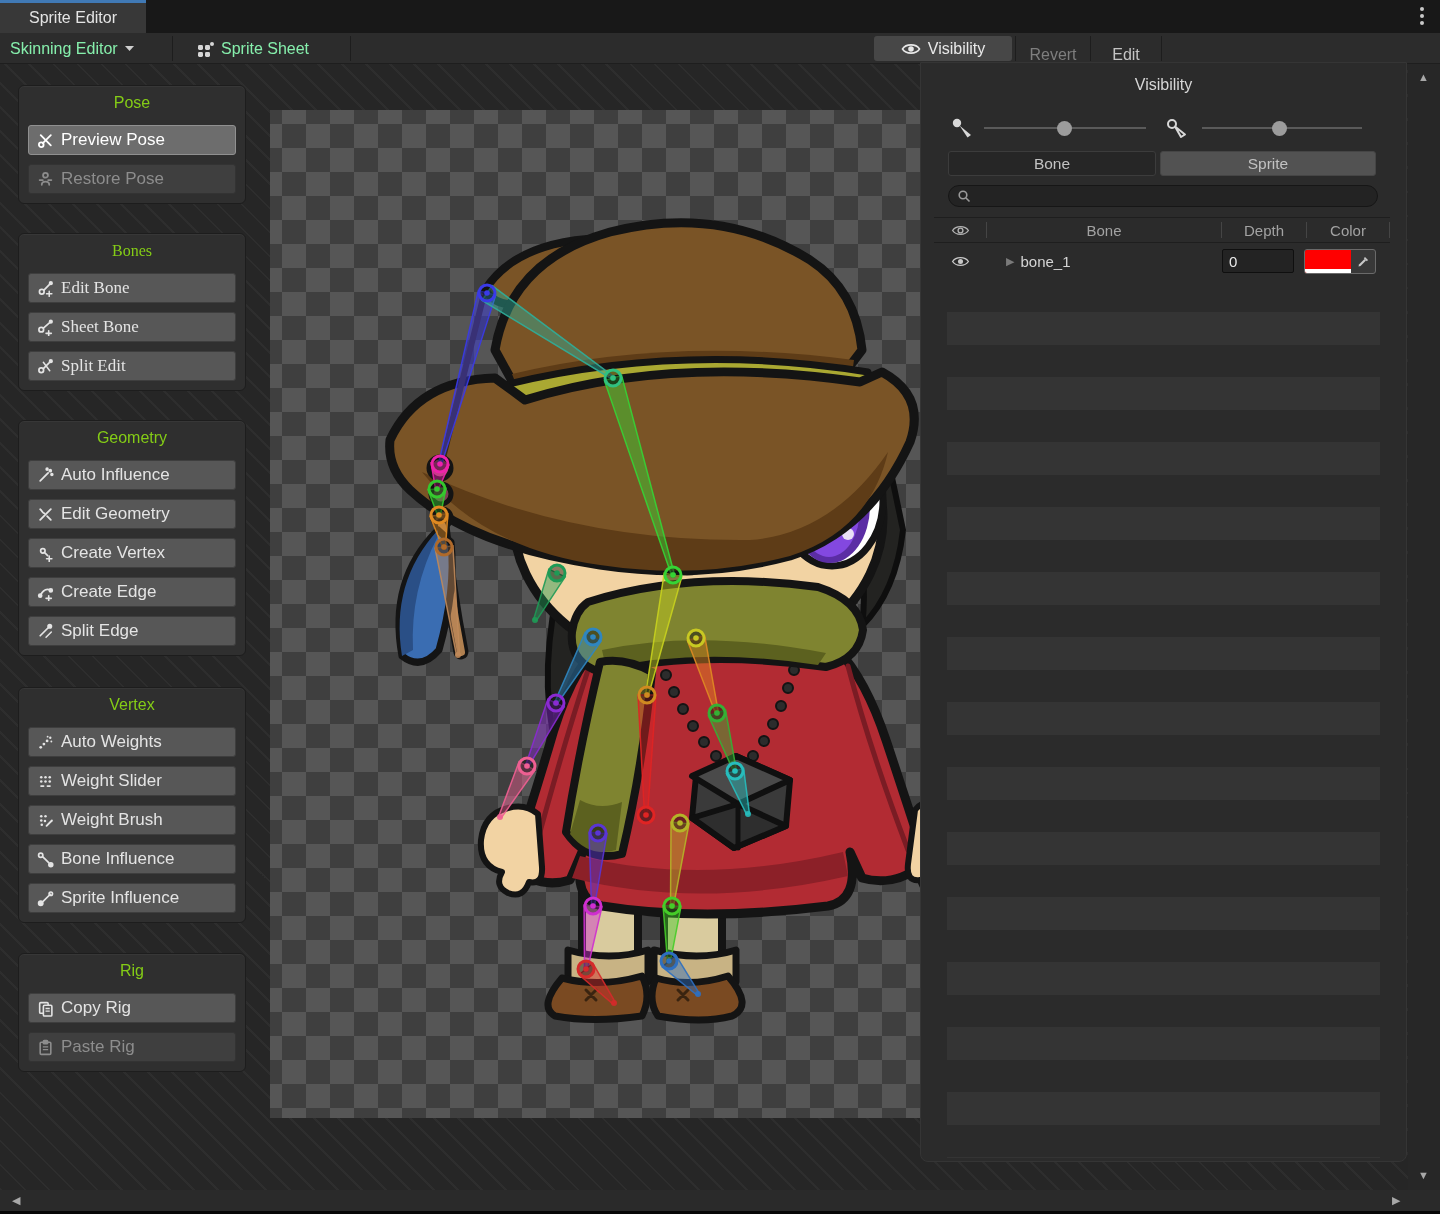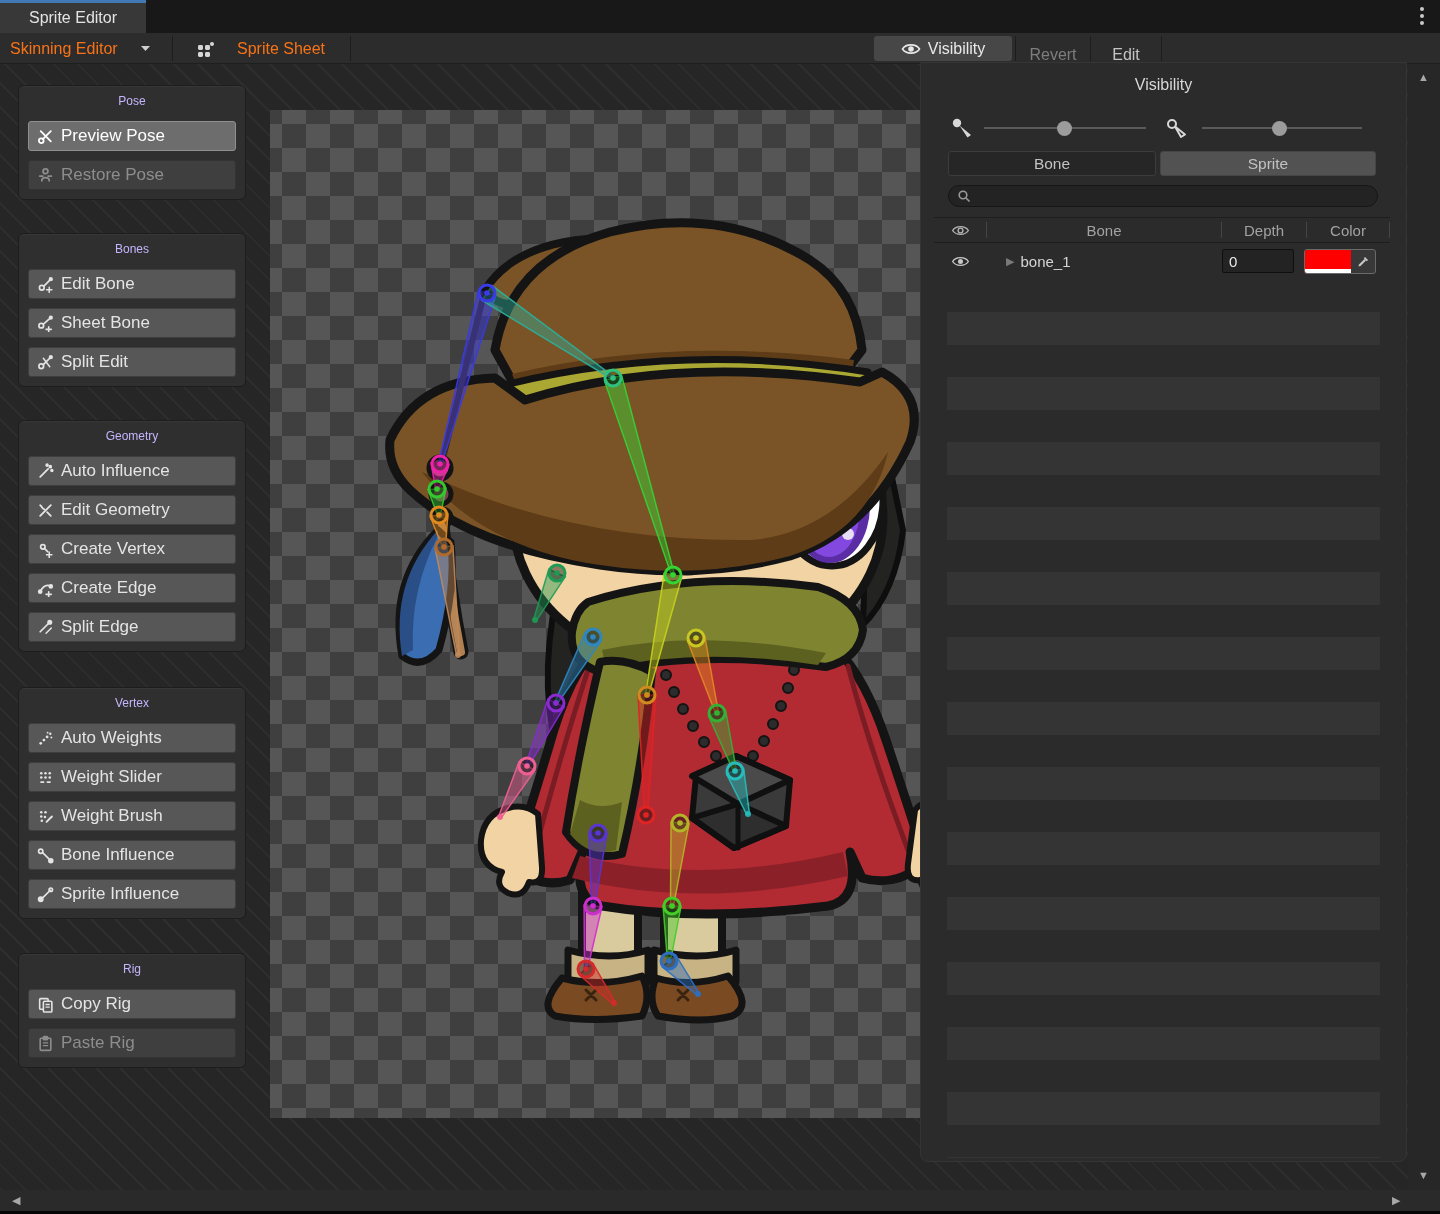--- a/index.html
+++ b/index.html
@@ -7,41 +7,41 @@
   .abs{position:absolute;}
   
   #topbar{left:0;top:0;width:1440px;height:33px;background:#181818;}
   #tab{left:0;top:0;width:146px;height:33px;background:#383838;border-top:3px solid #4079b5;
     box-sizing:border-box;display:flex;align-items:center;justify-content:center;
     color:#e4e4e4;font-size:16px;}
   #kebab{right:16px;top:7px;display:flex;flex-direction:column;gap:3px;cursor:pointer;}
   #kebab i{width:4px;height:4px;border-radius:50%;background:#c9c9c9;}
   
   #toolbar{left:0;top:33px;width:1440px;height:31px;background:#2c2c2c;border-bottom:1px solid #1e1e1e;box-sizing:border-box;}
-  .tb-item{position:absolute;top:0;height:31px;display:flex;align-items:center;color:#f97316;font-size:16px;gap:22px;}
+  .tb-item{position:absolute;top:0;height:31px;display:flex;align-items:center;color:#86efac;font-size:16px;gap:6px;}
   .tb-sep{position:absolute;top:3px;width:1px;height:25px;background:#1d1d1d;}
   #vis-btn{position:absolute;left:874px;top:3px;width:138px;height:25px;background:#474747;border-radius:3px;
     display:flex;align-items:center;justify-content:center;gap:7px;color:#e8e8e8;font-size:16px;}
   .tb-text{position:absolute;top:0;height:31px;display:flex;align-items:flex-end;justify-content:center;font-size:16px;}
   #revert{left:1018px;width:70px;color:#7e7e7e;}
   #apply{left:1094px;width:64px;color:#c4c4c4;}
   #rgb-icon{left:1176px;top:40px;}
   .tslider{position:absolute;top:47px;height:2px;background:#5c5c5c;border-radius:1px;}
   .tknob{position:absolute;width:14px;height:14px;border-radius:50%;background:#a6a6a6;top:41px;}
   
   #main{left:0;top:64px;width:1440px;height:1126px;background:#262626;
     background-image:repeating-linear-gradient(45deg,rgba(255,255,255,0.035) 0 2px,transparent 2px 17px);}
   
   #canvas{left:270px;top:110px;width:650px;height:1008px;
     background:repeating-conic-gradient(#565656 0% 25%,#3f3f3f 0% 50%);background-size:48px 48px;background-position:-12px -10px;}
   #canvas svg{position:absolute;left:0;top:0;}
   
   .box{position:absolute;left:18px;width:228px;background:#2f2f2f;border:1px solid #1d1d1d;border-radius:6px;
     box-sizing:border-box;padding:0 9px;box-shadow:inset 0 1px 0 rgba(255,255,255,0.04);}
-  .box-title{margin:8px 0 13px;text-align:center;color:#c4b5fd;font-size:12px;}
+  .box-title{margin:8px 0 13px;text-align:center;color:#84cc16;font-size:16px;}
   .btn{display:flex;align-items:center;gap:7px;height:30px;box-sizing:border-box;margin-bottom:9px;padding:0 8px;
     background:#575757;border:1px solid #3e3e3e;border-radius:3px;color:#e4e4e4;font-size:17px;cursor:pointer;white-space:nowrap;}
   .btn svg{flex:0 0 auto;}
   .btn.active{background:#6d6d6d;border-color:#909090;color:#ffffff;}
   .btn.disabled{background:#3f3f3f;border-color:#333333;color:#8d8d8d;}
   
   #vispanel{left:920px;top:62px;width:487px;height:1100px;background:#2b2b2b;border-radius:0 0 8px 8px;
     border:1px solid #353535;box-sizing:border-box;}
   #vis-title{left:920px;top:76px;width:487px;text-align:center;color:#d6d6d6;font-size:16px;}
   .vslider{position:absolute;top:127px;height:2px;background:#5a5a5a;}
@@ -356,21 +356,21 @@
   <div class="btn disabled">
     <svg width="17" height="17" viewBox="0 0 16 16" fill="none" stroke="currentColor" stroke-width="1.7" stroke-linecap="round">
       <circle cx="8" cy="4" r="2.3"></circle>
         <path d="M4.5 13 C4.5 9,11.5 9,11.5 13"></path>
         <path d="M2.5 8.5 H5.5 M10.5 8.5 H13.5"></path>
       </svg>
     <span>Restore Pose</span>
   </div>
 </div>
 
-<div class="box" style="top:233px;">
+<div class="box" style="top:233px;font-family:Liberation Serif, serif;">
   <div class="box-title">Bones</div>
   <div class="btn">
     <svg width="17" height="17" viewBox="0 0 16 16" fill="none" stroke="currentColor" stroke-width="1.6" stroke-linecap="round">
       <circle cx="4.5" cy="11" r="2.2"></circle>
         <path d="M6.5 9.5 L13 3"></path>
         <circle cx="13" cy="3" r="1.2" fill="currentColor"></circle>
       <path d="M9 13 h5 M11.5 10.5 v5" stroke-width="1.4"></path>
       </svg>
     <span>Edit Bone</span>
   </div>

